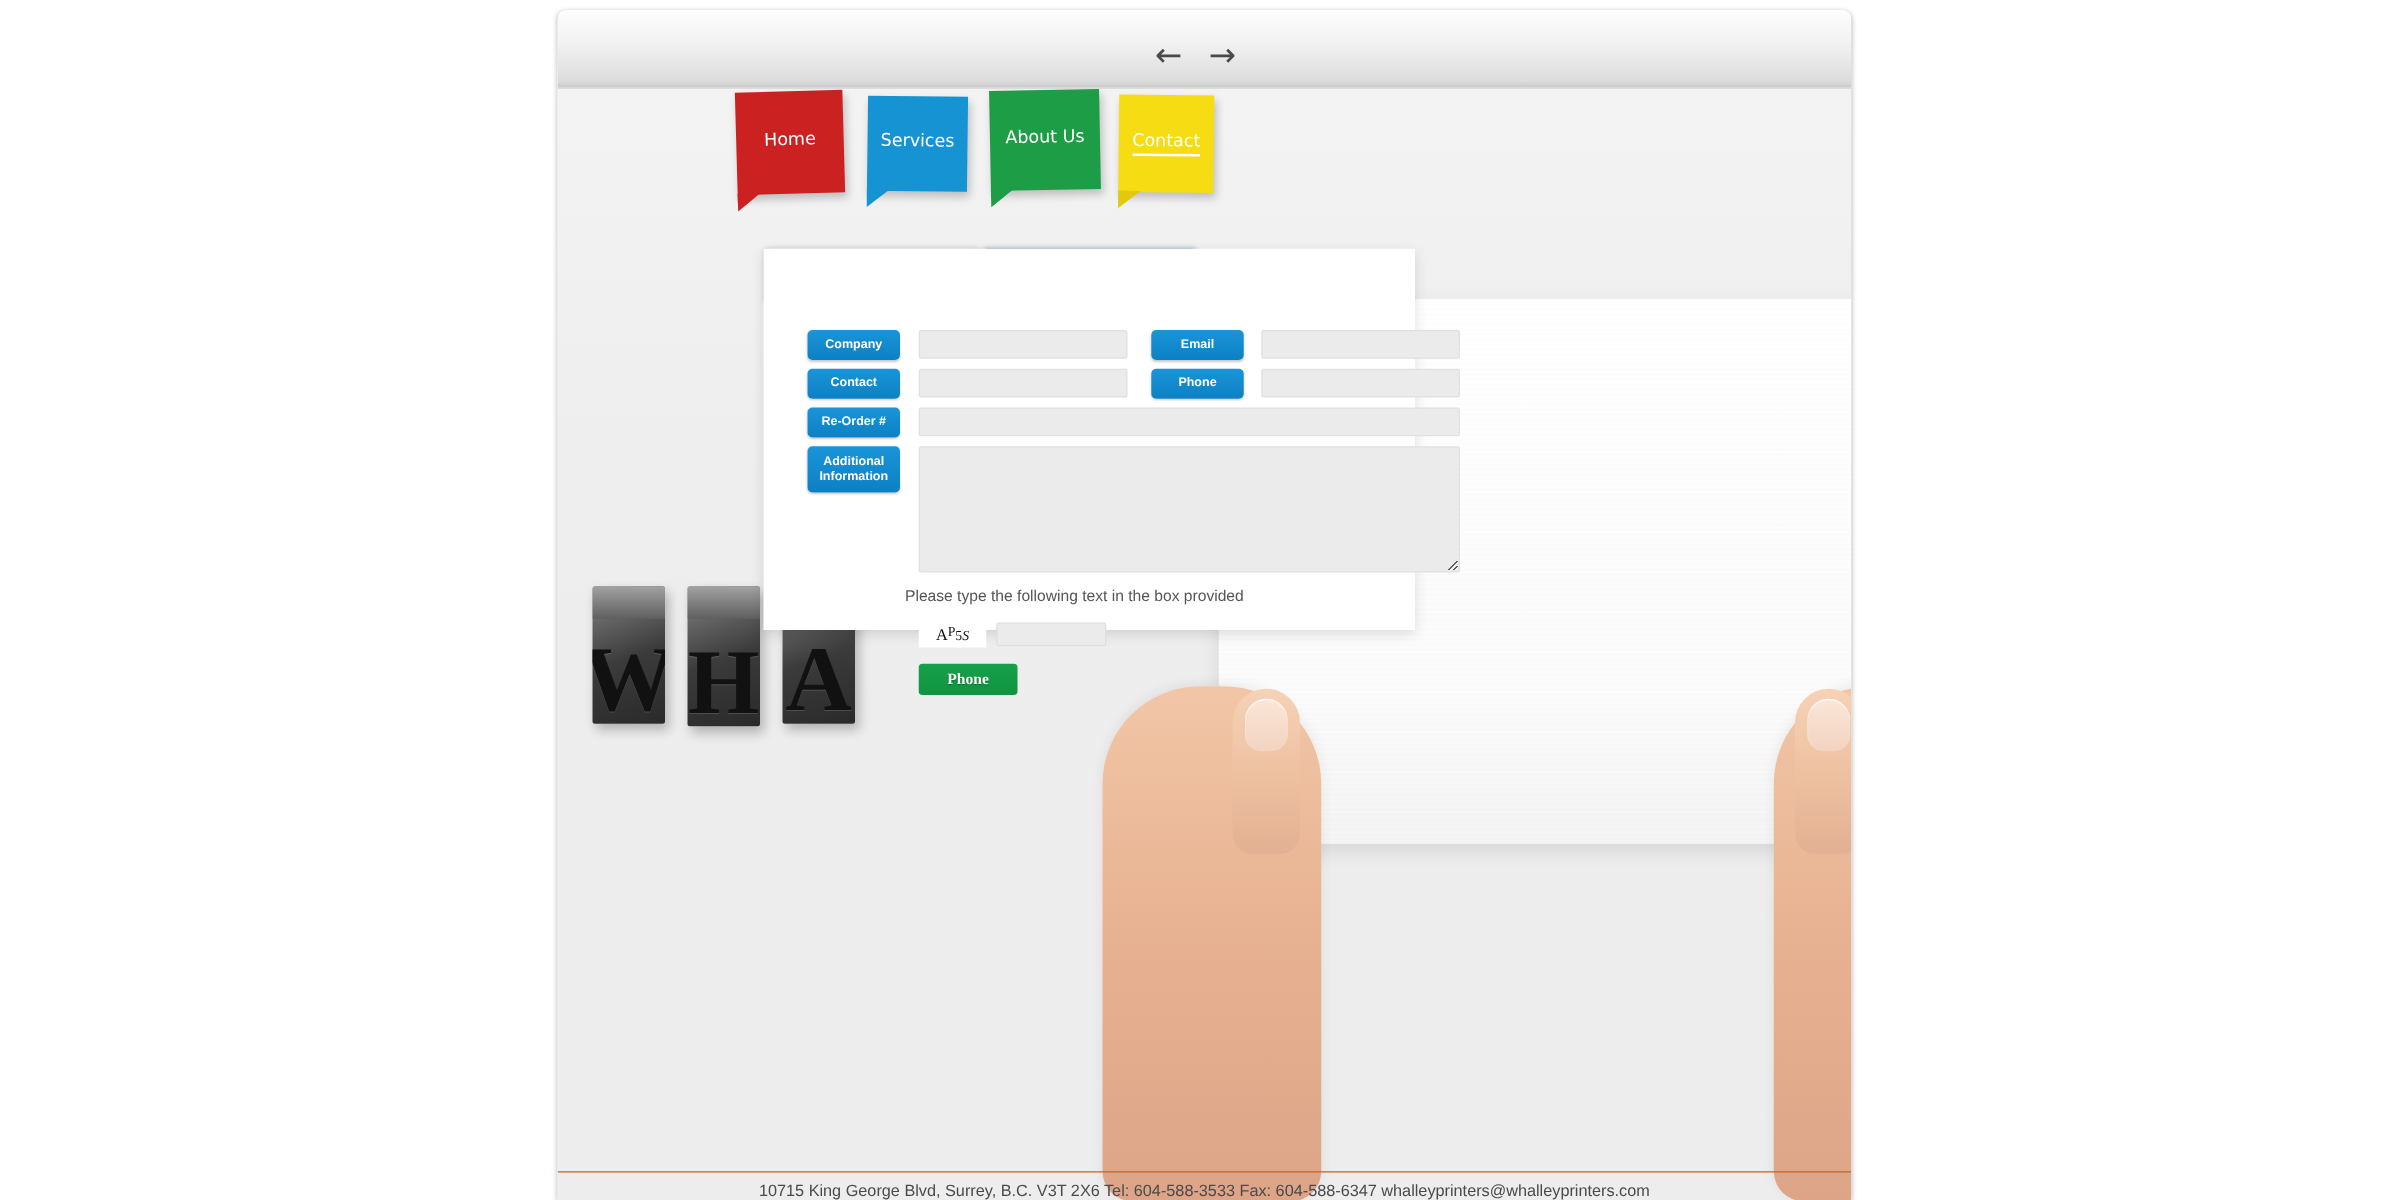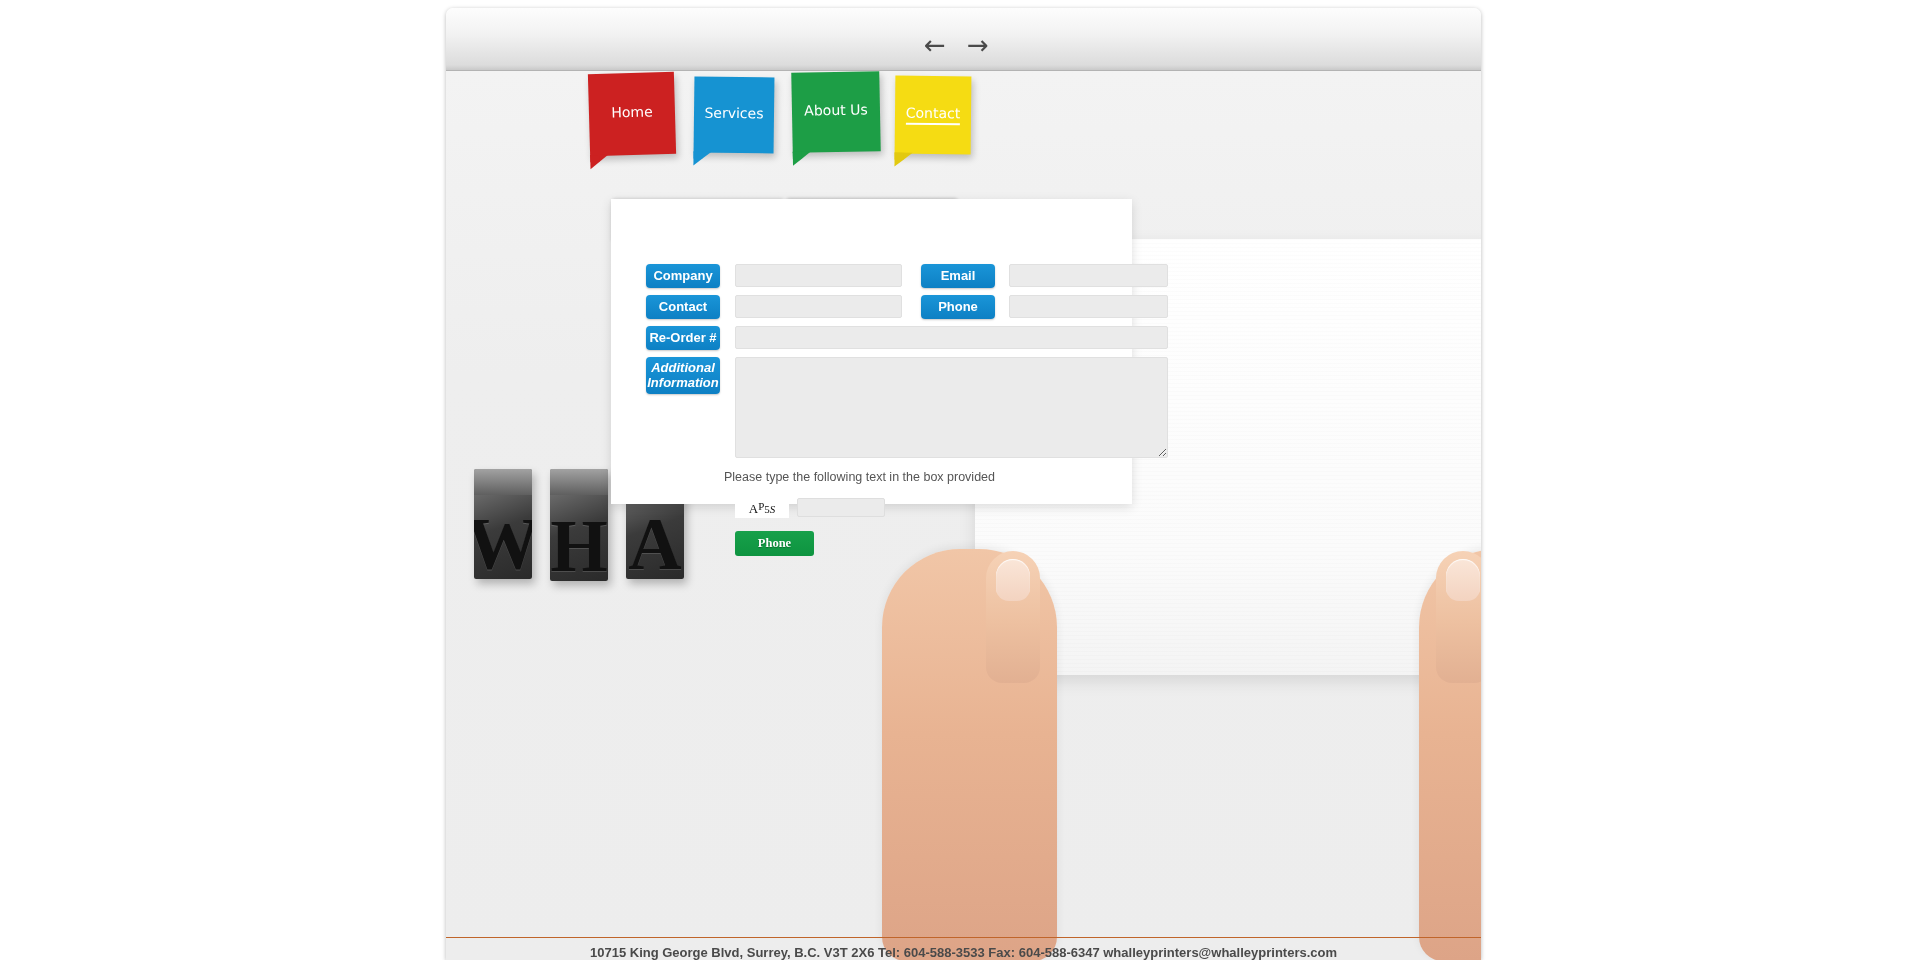--- a/index.html
+++ b/index.html
@@ -171,21 +171,21 @@
     color: #fff;
     text-shadow: 0 1px 1px rgba(0,0,0,0.35);
     box-shadow: 0 -1px 3px rgba(0,0,0,0.18);
   }
 
   #form-body { position: absolute; left: 165px; top: 171px; width: 521px; height: 262px; background: #fff; }
 
   .fld-label {
     position: absolute;
     background: linear-gradient(to bottom,#1a95d8 0%,#0d80c4 100%);
-    color: #fff; font-size: 13px; font-weight: bold;
+    color: #fff; font-size: 10px; font-weight: bold;
     border-radius: 4px;
     display: flex; align-items: center; justify-content: center;
     text-align: center; line-height: 1.15;
     box-shadow: 0 1px 2px rgba(0,0,0,0.22);
     cursor: pointer;
   }
   .fld-input {
     position: absolute;
     background: #ebebeb;
     border: 1px solid #e0e0e0;
@@ -202,21 +202,21 @@
   #in-email      { left: 398px; top: 22px;  width: 159px; height: 23px; }
 
   #lbl-contact   { left: 35px;  top: 53px;  width: 74px; height: 24px; }
   #in-contact    { left: 124px; top: 53px;  width: 167px; height: 23px; }
   #lbl-phone     { left: 310px; top: 53px;  width: 74px; height: 24px; }
   #in-phone      { left: 398px; top: 53px;  width: 159px; height: 23px; }
 
   #lbl-reorder   { left: 35px;  top: 84px;  width: 74px; height: 24px; }
   #in-reorder    { left: 124px; top: 84px;  width: 433px; height: 23px; }
 
-  #lbl-addinfo   { left: 35px;  top: 115px; width: 74px; height: 37px; flex-direction: column; font-style: italic; }
+  #lbl-addinfo   { left: 35px;  top: 115px; width: 74px; height: 37px; flex-direction: column; }
   #in-addinfo    { left: 124px; top: 115px; width: 433px; height: 101px; }
 
   #captcha-instruction {
     position: absolute; left: 113px; top: 228px;
     font-size: 12.5px; color: #555;
   }
   #captcha-row { position: absolute; left: 124px; top: 255px; }
   #captcha-image {
     display: inline-block; vertical-align: middle;
     width: 54px; height: 21px;
@@ -248,21 +248,21 @@
   }
 
   
   #footer-rule {
     position: absolute; left: 0; bottom: 22px; width: 100%;
     border-top: 1px solid #c0652a;
   }
   #footer-text {
     position: absolute; left: 0; bottom: 0; width: 100%;
     text-align: center;
-    font-size: 13px; color: #4a4a4a; font-weight: bold;
+    font-size: 13px; color: #4a4a4a; font-weight: normal;
     white-space: nowrap;
     margin-top: 32px;
   }
 </style>
 </head>
 <body>
 
 <div id="viewport">
 
   <div id="browser-window">

